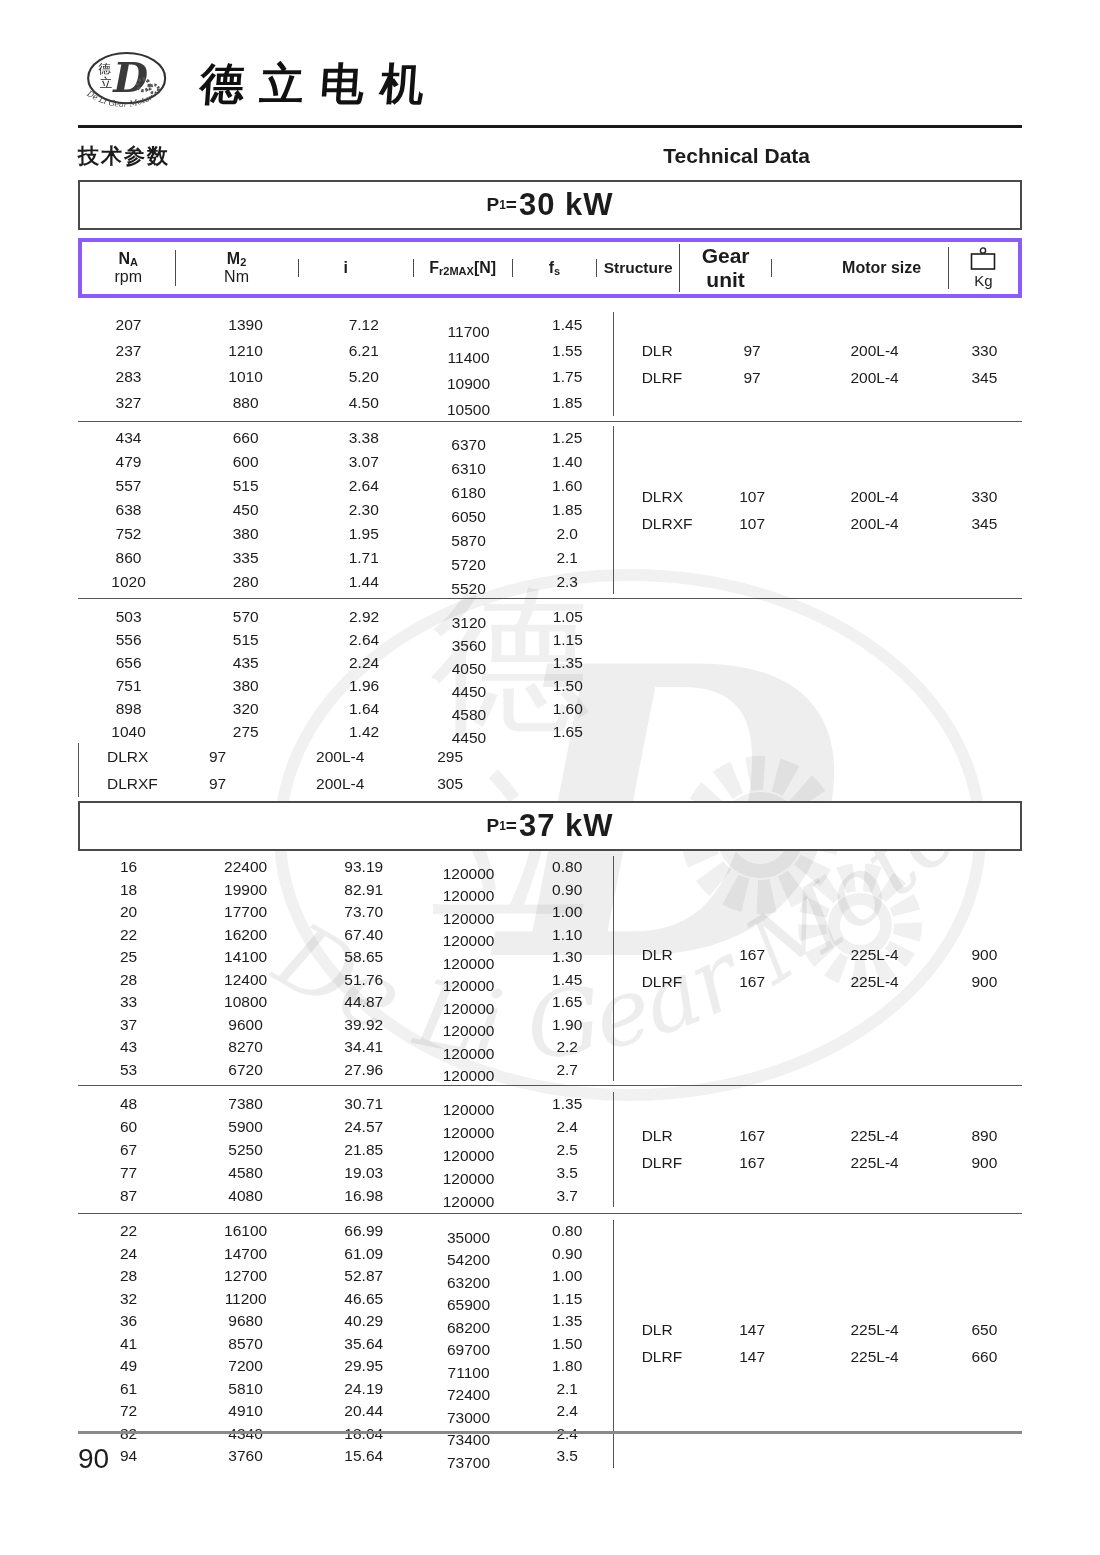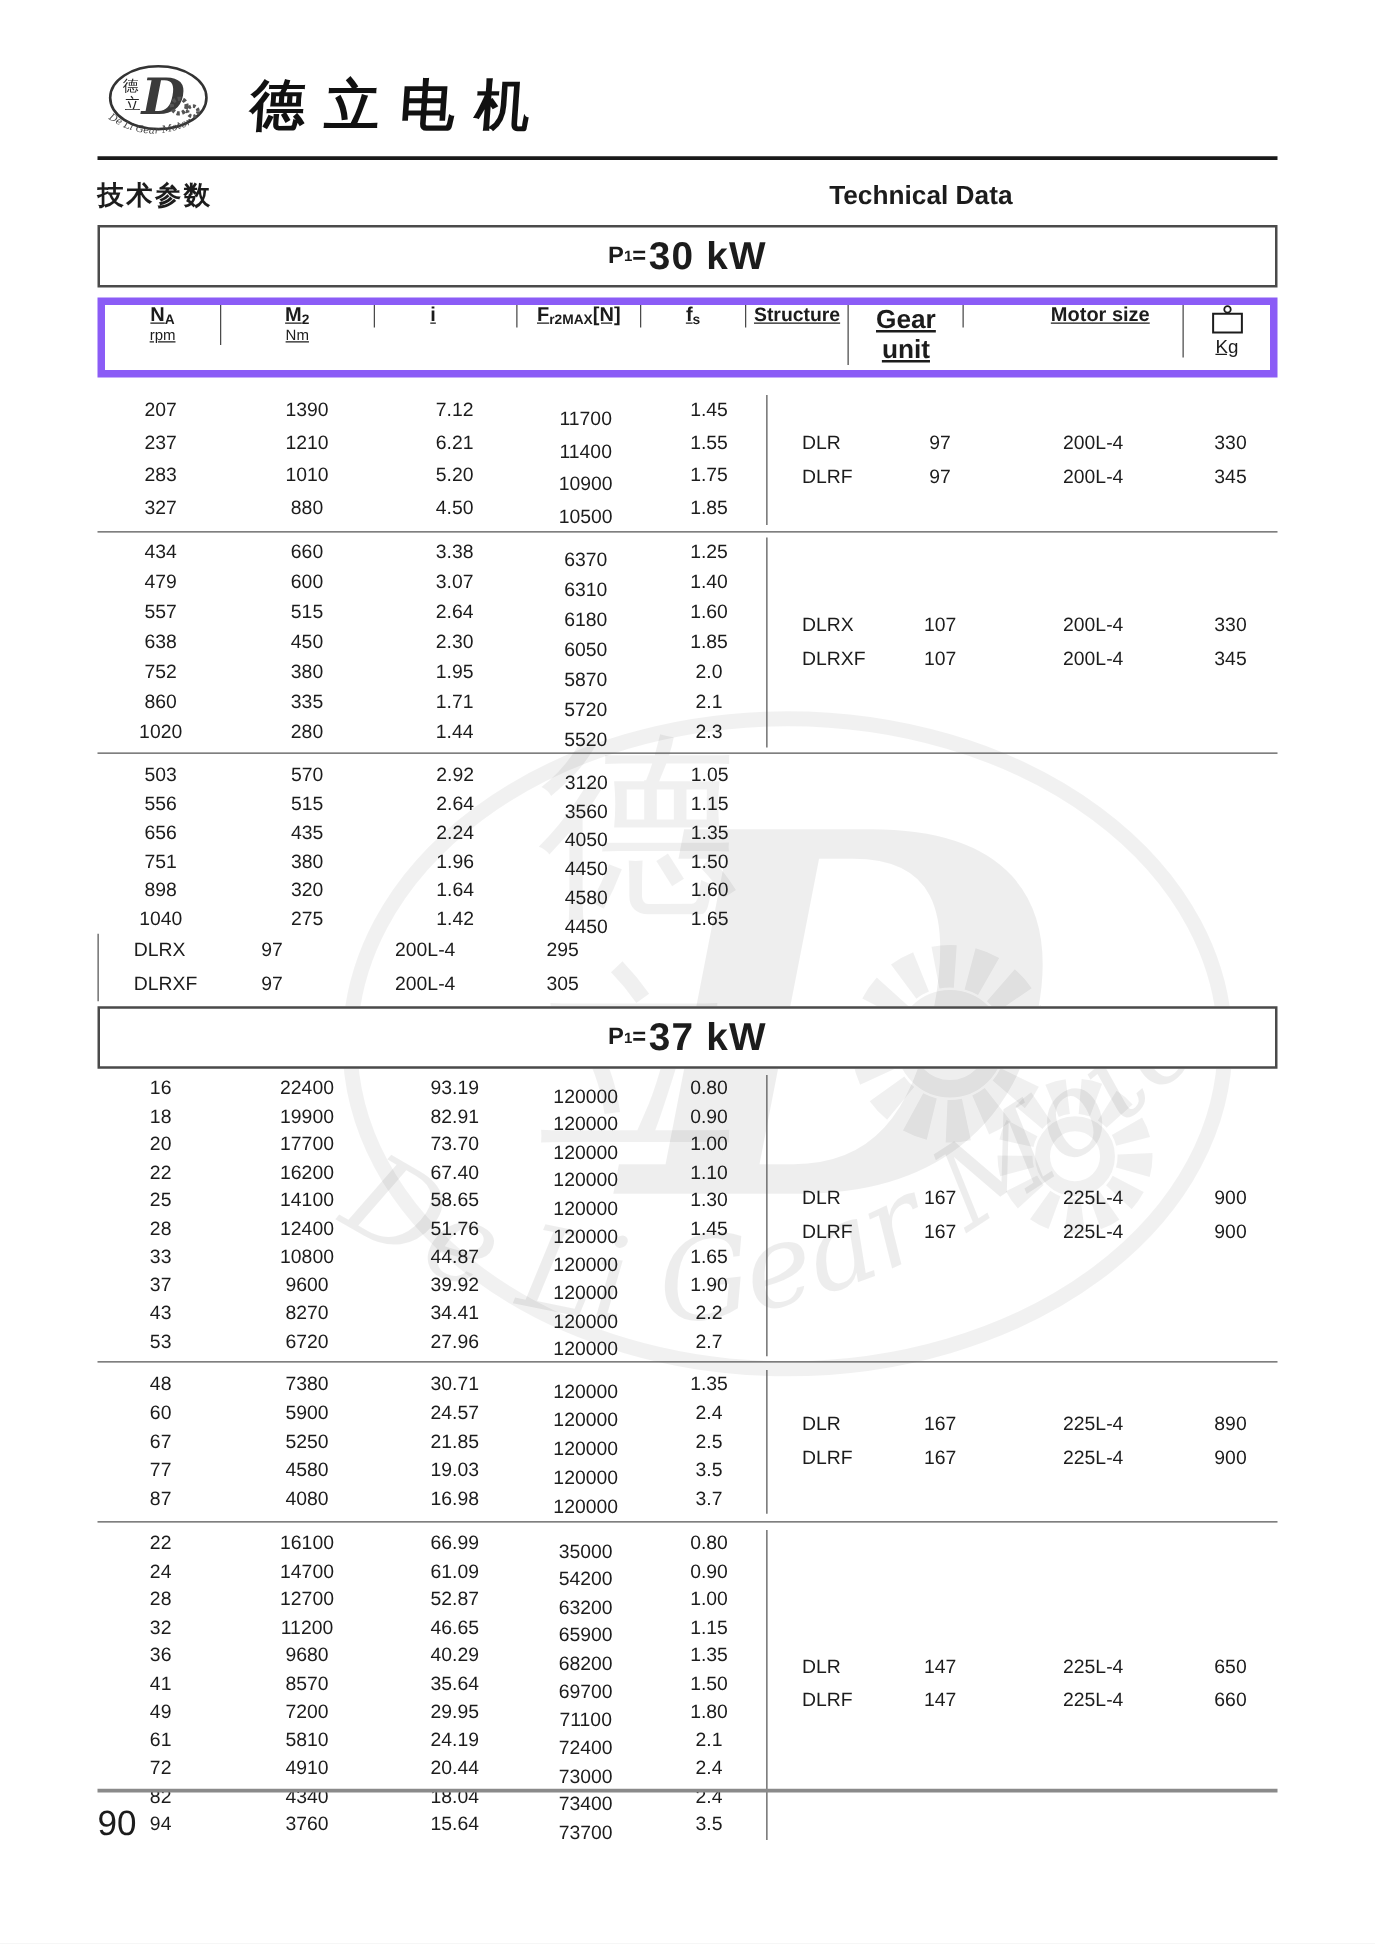--- a/index.html
+++ b/index.html
@@ -28,28 +28,28 @@
     border:2px solid #4a4a4a; height:46px; display:flex;
     align-items:center; justify-content:center; background:#fff;
   }
   .banner .p{font-size:19px; font-weight:bold;}
   .banner .psub{font-size:12px; font-weight:bold; vertical-align:-3px; line-height:0;}
   .banner .kw{font-size:31px; font-weight:bold; letter-spacing:1px; margin-left:2px;}
   #sec30 .banner{margin-top:10px;}
 
   
   .thead{
-    border:6px solid #8b5cf6; margin-top:8px; height:52px; display:flex; align-items:flex-start;text-decoration:underline;
+    border:4px solid #8b5cf6; margin-top:8px; height:52px; display:flex; align-items:center;
   }
   .th{
     display:flex; flex-direction:column; align-items:center; justify-content:center;
     font-weight:bold; font-size:16px; line-height:1.15; text-align:center;
   }
   .th + .th{border-left:1.5px solid #4a4a4a;}
-  .th .unit{font-weight:normal; font-size:12px;}
+  .th .unit{font-weight:normal; font-size:16px;}
   .th sub{font-size:11px; vertical-align:-2px; line-height:0;}
   .th-na{width:10.7%;} .th-m2{width:14.1%;} .th-i{width:10.9%;}
   .th-fr{width:11.3%;margin-left:20px;} .th-fs{width:9.7%;} .th-structure{width:9.4%; font-size:15.5px;}
   .th-gear{width:10.6%; font-size:21px;} .th-motor{width:15.3%;padding-left:43px;} .th-kg{width:8.0%;}
   .th-kg .unit{font-size:15px; margin-top:1px;}
 
   
   .block{display:flex; align-items:stretch;}
   .block.divided{border-bottom:1.5px solid #555;}
   .rows{width:56.7%;}

